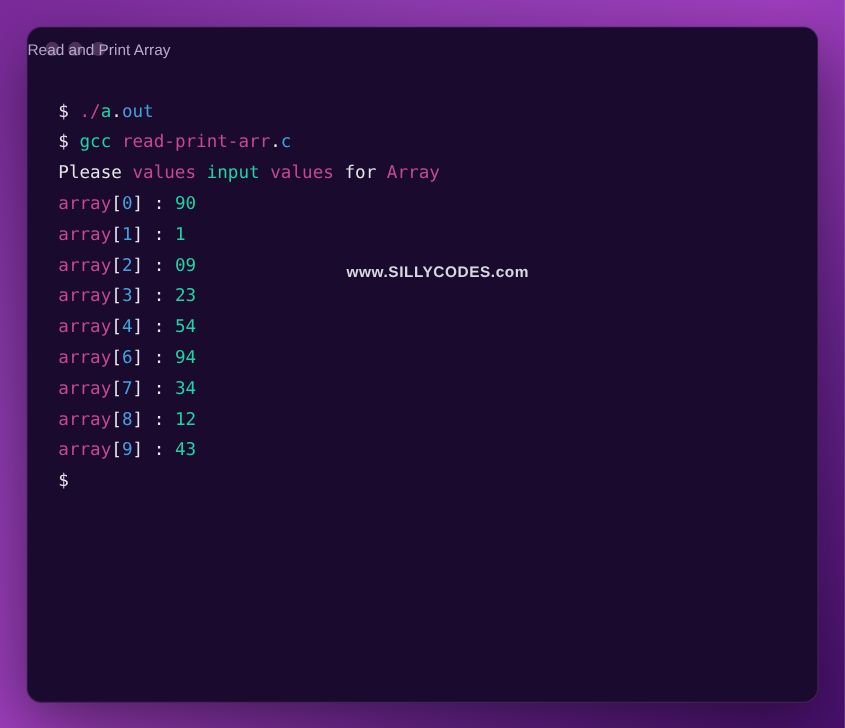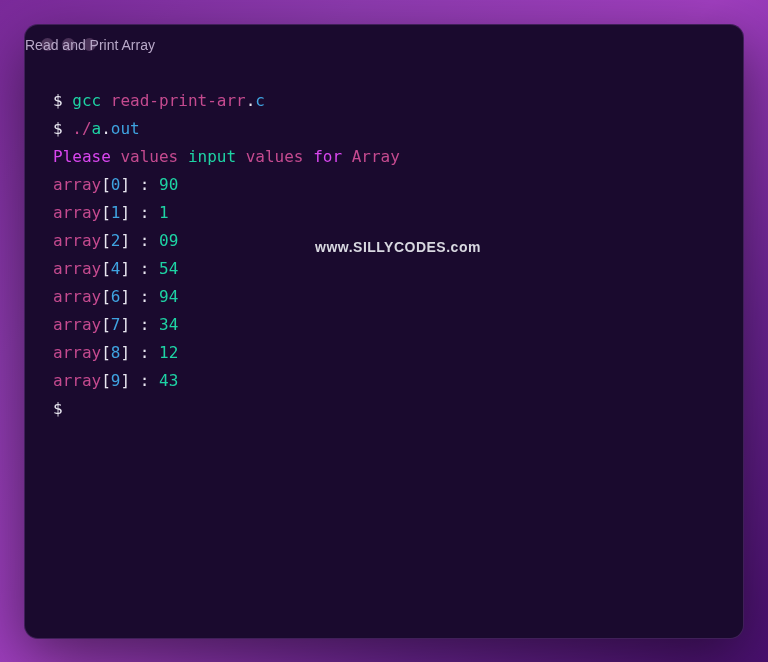--- a/index.html
+++ b/index.html
@@ -59,21 +59,21 @@
       position: relative;
     }
     .line {
       white-space: pre;
     }
     .prompt { color: #e8e6f0; }
     .cmd1 { color: #1ed3a4; }
     .cmd2 { color: #c44a8f; }
     .dot-sep { color: #e8e6f0; }
     .ext { color: #3fa3e0; }
-    .msg-blue { color: #d946ef; }
+    .msg-blue { color: #e5e5e5; }
     .msg-red { color: #c44a8f; }
     .msg-teal { color: #1ed3a4; text-align: center; }
     .arr-name { color: #c44a8f; }
     .bracket { color: #e8e6f0; }
     .idx { color: #3fa3e0; }
     .colon { color: #e8e6f0; }
     .val { color: #1ed3a4; }
     .out-blue { color: #5a8fd6; }
     .out-red { color: #c44a8f; }
     .out-vals { color: #1ed3a4; }
@@ -96,30 +96,31 @@
     <div class="dots">
       <div class="dot"></div>
       <div class="dot"></div>
       <div class="dot"></div>
     </div>
     <div class="title">Read and Print Array</div>
   </div>
   <div class="content">
     <div class="watermark">www.SILLYCODES.com</div>
 
+    <div class="line"><span class="prompt">$</span> <span class="cmd2">./</span><span class="cmd1">a</span><span class="dot-sep">.</span><span class="ext">out</span></div>
+
     <div class="line"><span class="prompt">$</span> <span class="cmd1">gcc</span> <span class="cmd2">read-print-arr</span><span class="dot-sep">.</span><span class="ext">c</span></div>
-
-    <div class="line"><span class="prompt">$</span> <span class="cmd2">./</span><span class="cmd1">a</span><span class="dot-sep">.</span><span class="ext">out</span></div>
 
     <div class="line"><span class="msg-blue">Please</span> <span class="msg-red">values</span> <span class="msg-teal">input</span> <span class="msg-red">values</span> <span class="msg-blue">for</span> <span class="msg-red">Array</span></div>
 
     <div id="array-entries">
         <div class="line"><span class="arr-name">array</span><span class="bracket">[</span><span class="idx">0</span><span class="bracket">]</span><span class="colon"> : </span><span class="val">90</span></div>
         <div class="line"><span class="arr-name">array</span><span class="bracket">[</span><span class="idx">1</span><span class="bracket">]</span><span class="colon"> : </span><span class="val">1</span></div>
         <div class="line"><span class="arr-name">array</span><span class="bracket">[</span><span class="idx">2</span><span class="bracket">]</span><span class="colon"> : </span><span class="val">09</span></div>
+        <div class="line"><span class="arr-name">array</span><span class="bracket">[</span><span class="idx">3</span><span class="bracket">]</span><span class="colon"> : </span><span class="val">23</span></div>
         <div class="line"><span class="arr-name">array</span><span class="bracket">[</span><span class="idx">4</span><span class="bracket">]</span><span class="colon"> : </span><span class="val">54</span></div>
         <div class="line"><span class="arr-name">array</span><span class="bracket">[</span><span class="idx">6</span><span class="bracket">]</span><span class="colon"> : </span><span class="val">94</span></div>
         <div class="line"><span class="arr-name">array</span><span class="bracket">[</span><span class="idx">7</span><span class="bracket">]</span><span class="colon"> : </span><span class="val">34</span></div>
         <div class="line"><span class="arr-name">array</span><span class="bracket">[</span><span class="idx">8</span><span class="bracket">]</span><span class="colon"> : </span><span class="val">12</span></div>
         <div class="line"><span class="arr-name">array</span><span class="bracket">[</span><span class="idx">9</span><span class="bracket">]</span><span class="colon"> : </span><span class="val">43</span></div>
       </div>
 
 
     <div class="line"><span class="prompt">$</span></div>
   </div>

